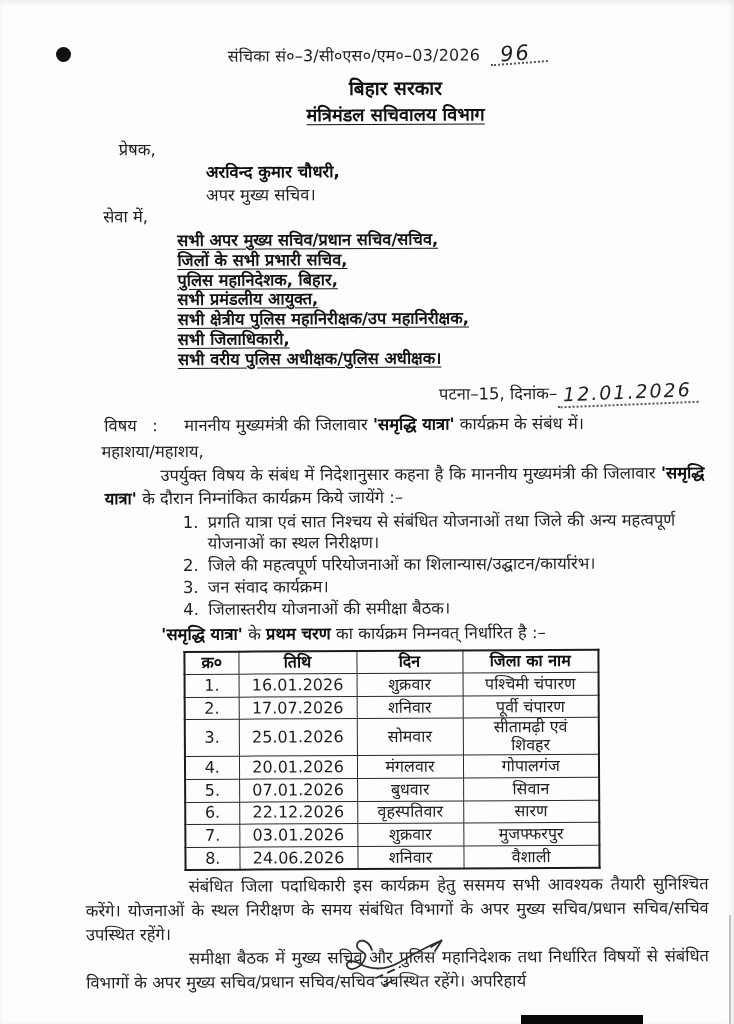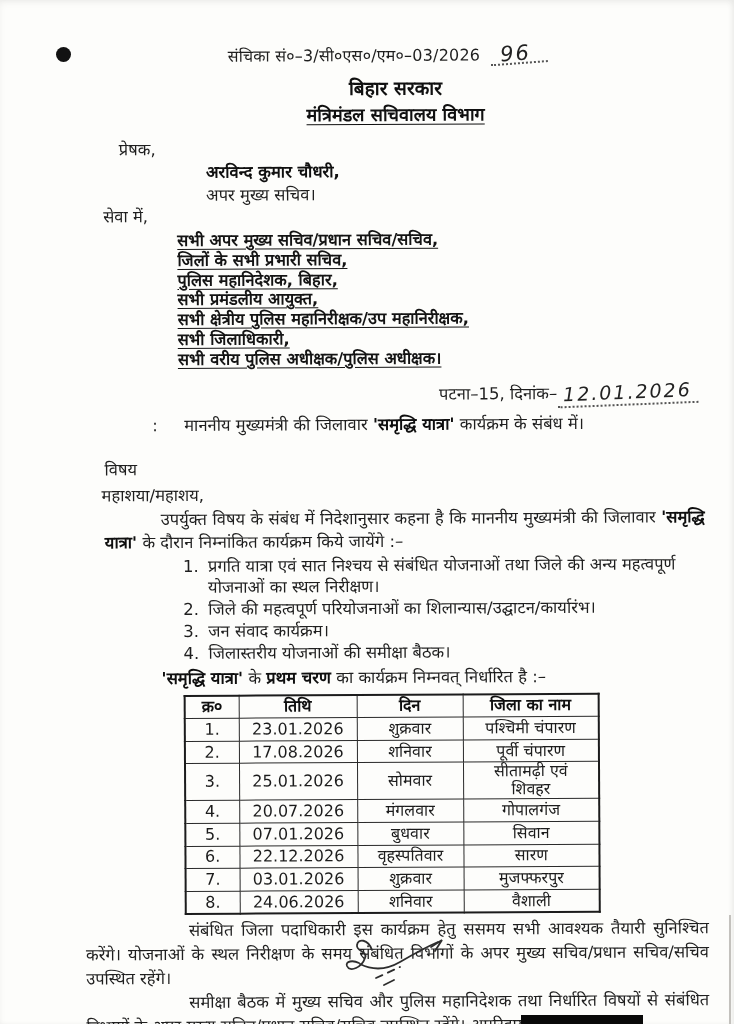--- a/index.html
+++ b/index.html
@@ -29,21 +29,21 @@
   .addr-list { margin:4px 0 0 176px; }
   .addr-list .addr {
     font-weight:bold; color:#141414; line-height:19.8px; font-size:16.3px;
     text-decoration:underline; text-underline-offset:3px;
   }
 
   .date-line { margin:13px 38px 0 0; text-align:right; white-space:nowrap; }
   .hw-date { font-size:19px; transform:rotate(-2deg); border-bottom:2px dotted #555; padding:0 6px 1px 6px; }
 
   .subject-row { display:flex; margin:7px 34px 0 102px; line-height:22px; }
-  .subject-label { width:48px; flex:none;margin-top:44px; }
+  .subject-label { width:48px; flex:none; }
   .subject-colon { width:32px; flex:none; }
   .subject-text  { flex:1; }
   .hl { font-weight:bold; color:#0f0f0f; }
 
   .salutation { margin:4px 0 0 99px; line-height:21px; }
   .para-open { margin:2px 32px 0 102px; text-indent:56px; text-align:justify; line-height:23px; }
 
   .prog-list { margin:2px 36px 0 180px; counter-reset:pi; }
   .prog-item { counter-increment:pi; position:relative; padding-left:25px; line-height:21px; margin-bottom:1px; }
   .prog-item::before { content:counter(pi) "."; position:absolute; left:0; top:0; }
@@ -135,39 +135,39 @@
           <tr>
             <th>क्र०</th>
             <th>तिथि</th>
             <th>दिन</th>
             <th>जिला का नाम</th>
           </tr>
         </thead>
         <tbody>
           <tr>
             <td>1.</td>
-            <td>23.01.2026</td>
+            <td>16.01.2026</td>
             <td>शुक्रवार</td>
             <td>पश्चिमी चंपारण</td>
           </tr>
           <tr>
             <td>2.</td>
-            <td>17.08.2026</td>
+            <td>17.07.2026</td>
             <td>शनिवार</td>
             <td>पूर्वी चंपारण</td>
           </tr>
           <tr>
             <td>3.</td>
             <td>25.01.2026</td>
             <td>सोमवार</td>
             <td>सीतामढ़ी एवं शिवहर</td>
           </tr>
           <tr>
             <td>4.</td>
-            <td>20.07.2026</td>
+            <td>20.01.2026</td>
             <td>मंगलवार</td>
             <td>गोपालगंज</td>
           </tr>
           <tr>
             <td>5.</td>
             <td>07.01.2026</td>
             <td>बुधवार</td>
             <td>सिवान</td>
           </tr>
           <tr>

